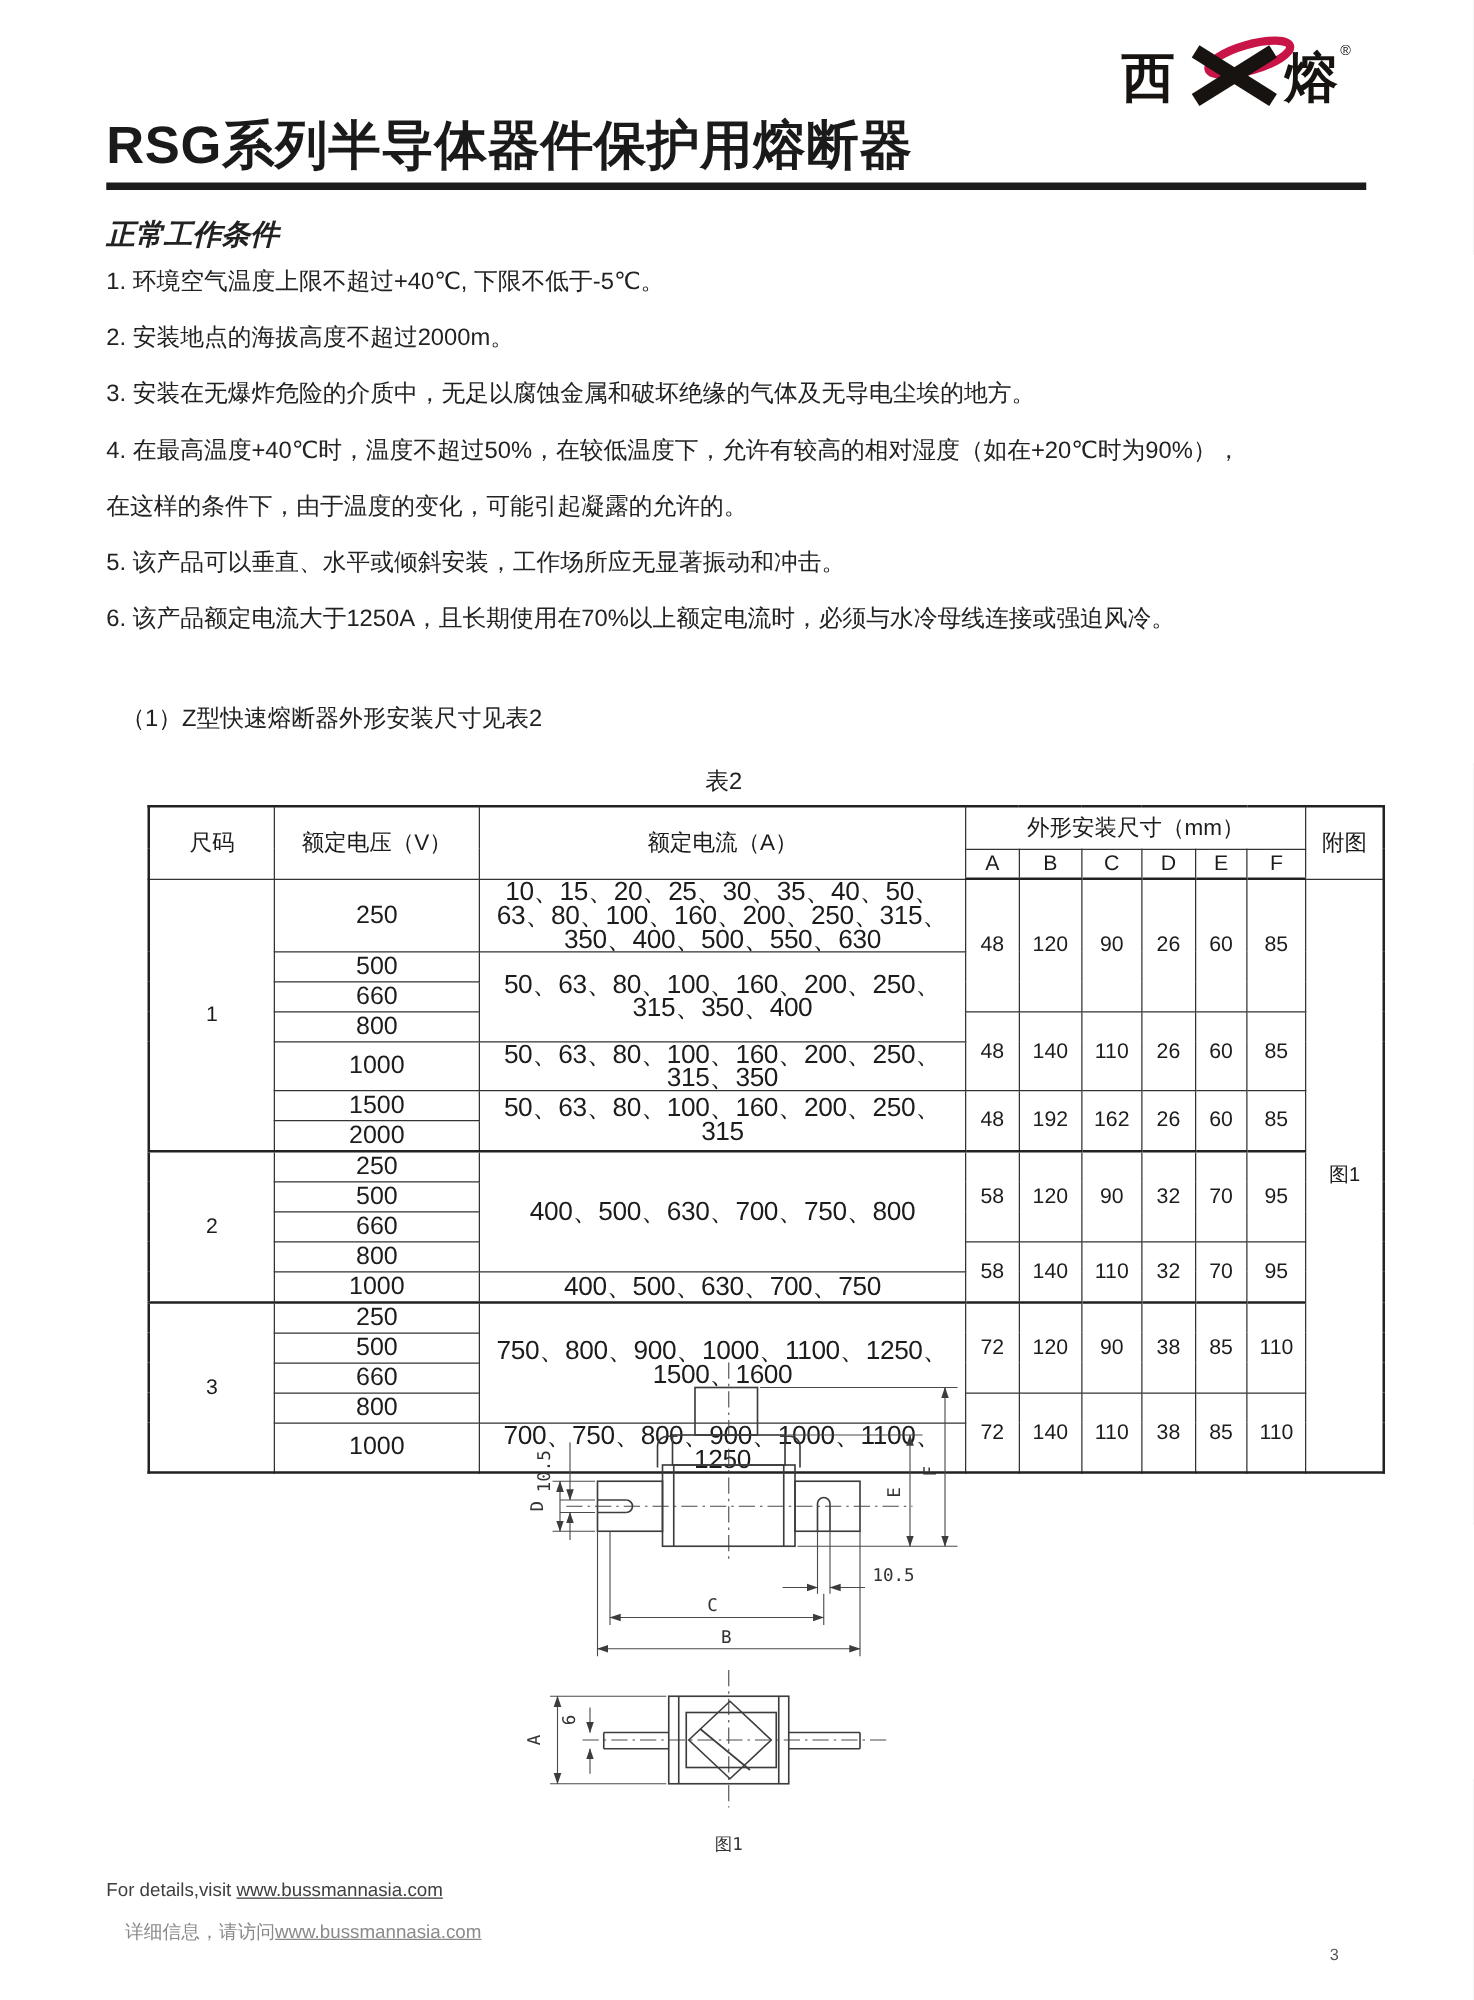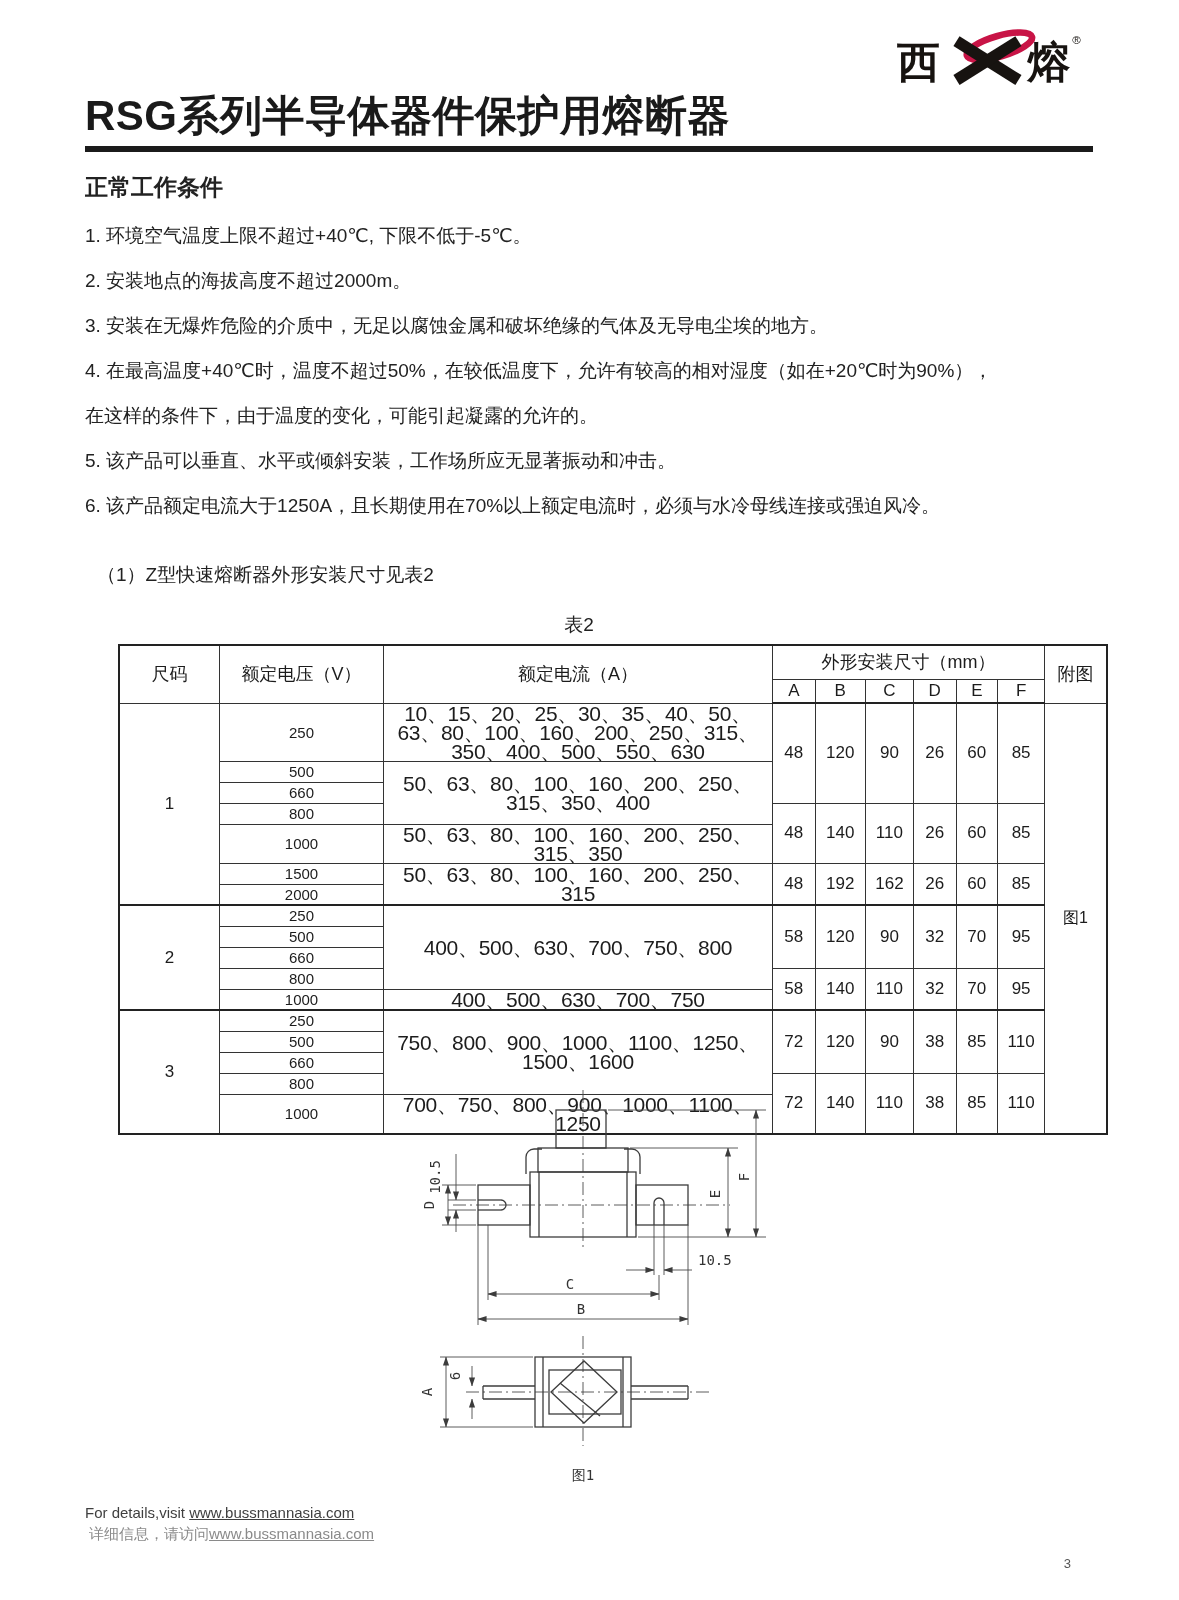--- a/index.html
+++ b/index.html
@@ -10,56 +10,56 @@
   }
   
   .logo{position:absolute;right:92px;top:28px;width:190px;height:66px;}
   
   .title{position:absolute;left:85px;top:88px;width:1010px;margin:0;
     font-size:42px;font-weight:bold;color:#1a1a1a;letter-spacing:0.5px;}
   .title-rule{position:absolute;left:85px;top:146px;width:1008px;height:6px;background:#1b1b1b;}
   
   .sec-heading{font-size:23px;font-weight:bold;color:#222;margin:0;}
   .conditions{position:absolute;left:85px;top:172px;width:1010px;}
-  .conditions .sec-heading{margin-bottom:22px;}
+  .conditions .sec-heading{margin-bottom:12px;font-style:italic;}
   .cond-item{margin:0 0 24px 0;font-size:19px;line-height:21px;color:#222;}
   .dims-sec{position:absolute;left:85px;top:536px;width:1010px;}
   .dims-note{margin:26px 0 0 12px;font-size:19px;color:#222;}
   .table-caption{position:absolute;left:118px;top:612px;width:922px;text-align:center;
     font-size:19px;color:#222;}
   
   table.spec{position:absolute;left:118px;top:644px;width:990px;border-collapse:collapse;
     table-layout:fixed;border:2px solid #222;}
   table.spec th,table.spec td{border:1px solid #333;padding:0 3px;font-weight:normal;
     text-align:center;vertical-align:middle;color:#1c1c1c;overflow:hidden;}
   table.spec th{font-size:18px;}
   tr.hrow1{height:34px;}
   tr.hrow2{height:24px;}
   tr.hrow2 th{border-bottom:2px solid #222;font-size:17px;}
   th.deep{border-bottom:2px solid #222;}
   tbody tr{height:21px;}
   tbody tr.tall{height:44px;}
-  td.vcell{font-size:15px;}
+  td.vcell{font-size:20px;}
   td.ccell{text-align:left;font-size:21px;letter-spacing:-0.3px;line-height:19px;padding:0 2px 0 4px;}
   td.dcell{font-size:17px;}
   td.scell{font-size:17px;}
   td.fcell{font-size:16px;}
   tr.group-start td{border-top:2px solid #222;}
   
   .drawing{position:absolute;left:398px;top:1082px;width:402px;height:418px;}
   .drawing text{font-family:"DejaVu Sans Mono","Liberation Mono",monospace;fill:#333;font-size:14px;}
   .o{fill:none;stroke:#3c3c3c;stroke-width:1.3;}
   .thin{fill:none;stroke:#4a4a4a;stroke-width:0.9;}
   .cl{fill:none;stroke:#4a4a4a;stroke-width:0.9;stroke-dasharray:13 4 2 4;}
   .dim{fill:none;stroke:#4a4a4a;stroke-width:0.9;}
   .fig-caption{font-size:20px;fill:#222;font-family:"Liberation Sans",sans-serif;}
   
   .footer{position:absolute;left:85px;top:1504px;font-size:15px;}
   .footer .en{color:#3f3f3f;margin:0 0 4px 0;}
-  .footer .cn{color:#8a8a8a;margin:4px;}
+  .footer .cn{color:#8a8a8a;margin:15px;}
   .footer a{color:inherit;text-decoration:underline;cursor:pointer;}
   .page-num{position:absolute;right:108px;top:1556px;font-size:13px;color:#555;}
 </style>
 </head>
 <body>
 
 <div id="page">
 
   <div class="logo">
     <svg width="190" height="66" viewBox="0 0 230 78">

